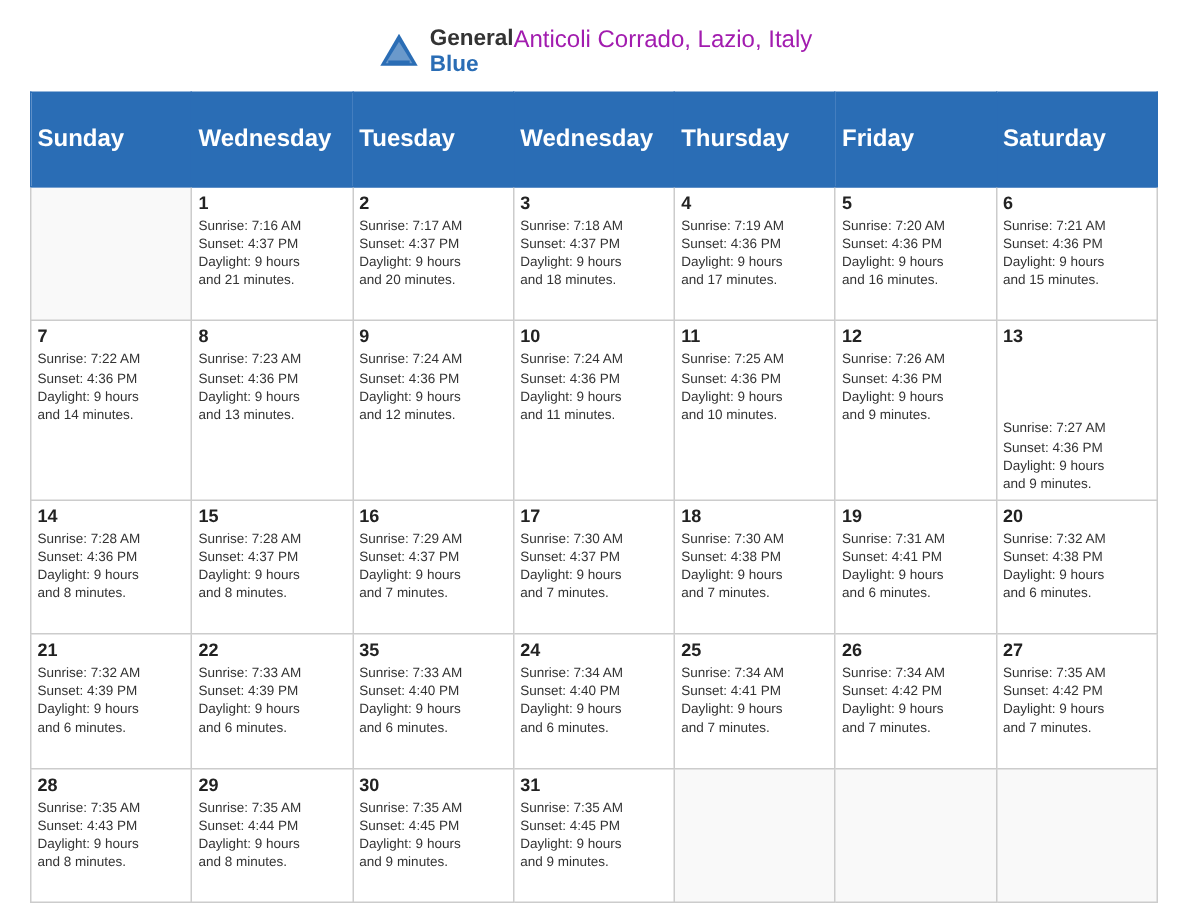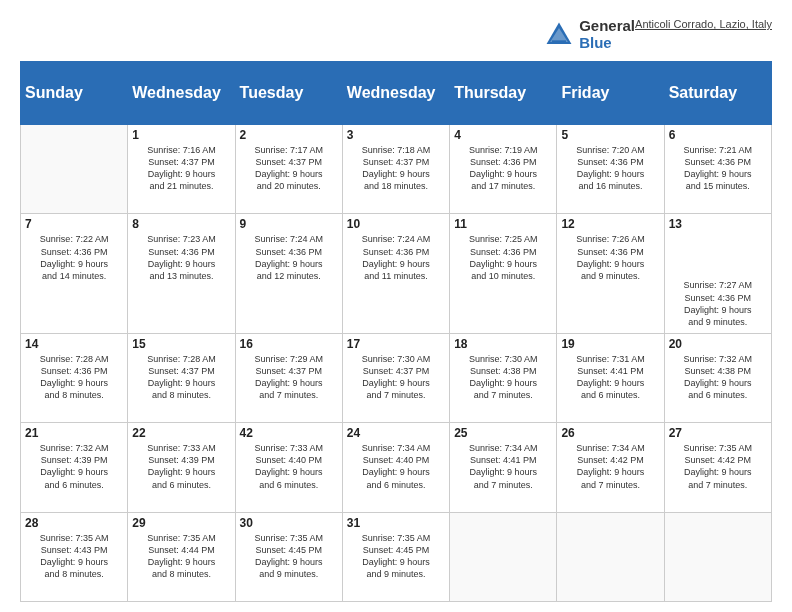--- a/index.html
+++ b/index.html
@@ -12,21 +12,21 @@
     }
     .page {
       width: 792px;
       height: 612px;
       padding: 18px 20px 10px 20px;
       display: flex;
       flex-direction: column;
     }
     .header {
       display: flex;
-      justify-content: flex-end;
+      justify-content: center;
       align-items: flex-start;
       margin-bottom: 10px;
     }
     .logo {
       display: flex;
       align-items: center;
       gap: 4px;
     }
     .logo-text {
       display: flex;
@@ -50,23 +50,22 @@
     .title-block {
       text-align: right;
     }
     .month-title {
       font-size: 32px;
       font-weight: normal;
       color: #222;
       line-height: 1.1;
     }
     .subtitle {
-      font-size: 11px;
-      color: #404040;
-      text-decoration: underline;
+      font-size: 16px;
+      color: #a21caf;
     }
     .calendar {
       width: 100%;
       border-collapse: collapse;
       flex: 1;
       table-layout: fixed;
     }
     .calendar th {
       background: #2a6db5;
       color: #fff;
@@ -88,21 +87,20 @@
       font-size: 12px;
       font-weight: bold;
       color: #222;
       display: block;
       margin-bottom: 2px;
     }
     .day-info {
       font-size: 9px;
       color: #333;
       line-height: 1.35;
-      text-align: center;
     }
     .empty-cell {
       background: #f9f9f9;
     }
   </style>
 </head>
 <body>
 
 <div class="page">
   <div class="header">
@@ -291,21 +289,21 @@
 and 6 minutes.</div>
           </td>
           <td>
             <span class="day-num">22</span>
             <div class="day-info" style="white-space: pre-line;">Sunrise: 7:33 AM
 Sunset: 4:39 PM
 Daylight: 9 hours
 and 6 minutes.</div>
           </td>
           <td>
-            <span class="day-num">42</span>
+            <span class="day-num">35</span>
             <div class="day-info" style="white-space: pre-line;">Sunrise: 7:33 AM
 Sunset: 4:40 PM
 Daylight: 9 hours
 and 6 minutes.</div>
           </td>
           <td>
             <span class="day-num">24</span>
             <div class="day-info" style="white-space: pre-line;">Sunrise: 7:34 AM
 Sunset: 4:40 PM
 Daylight: 9 hours

